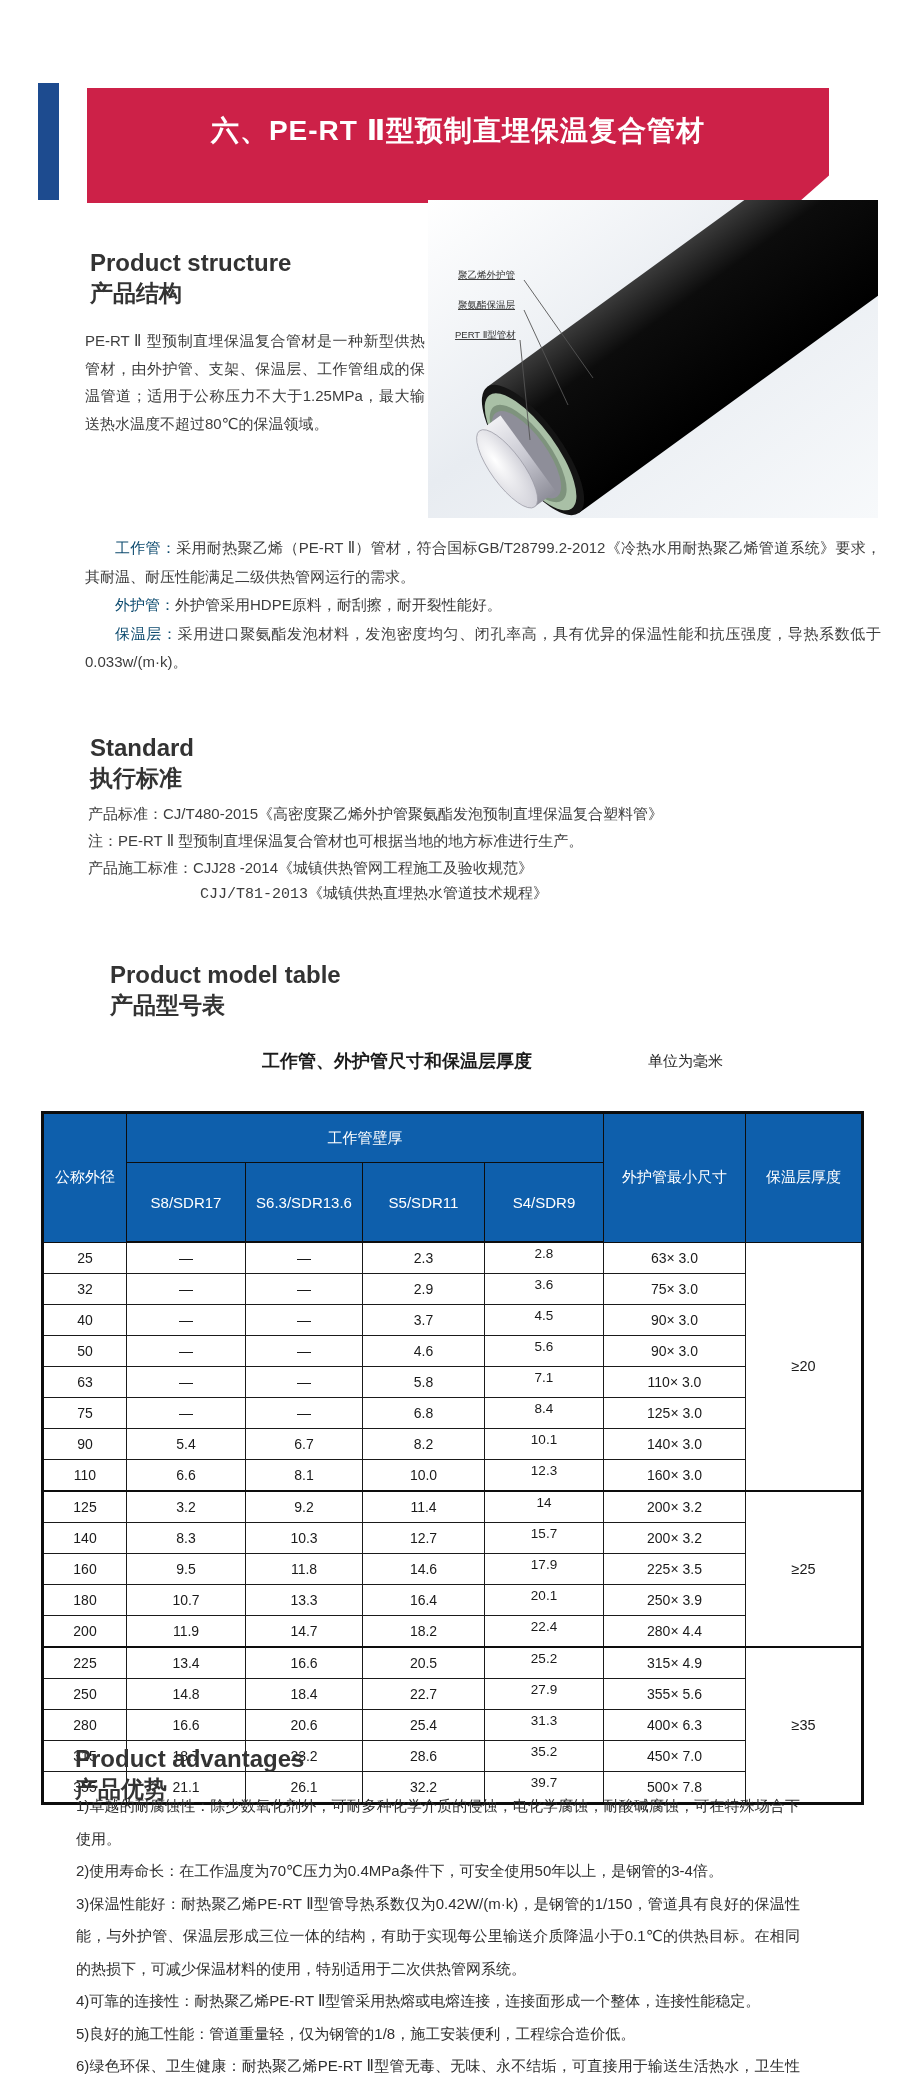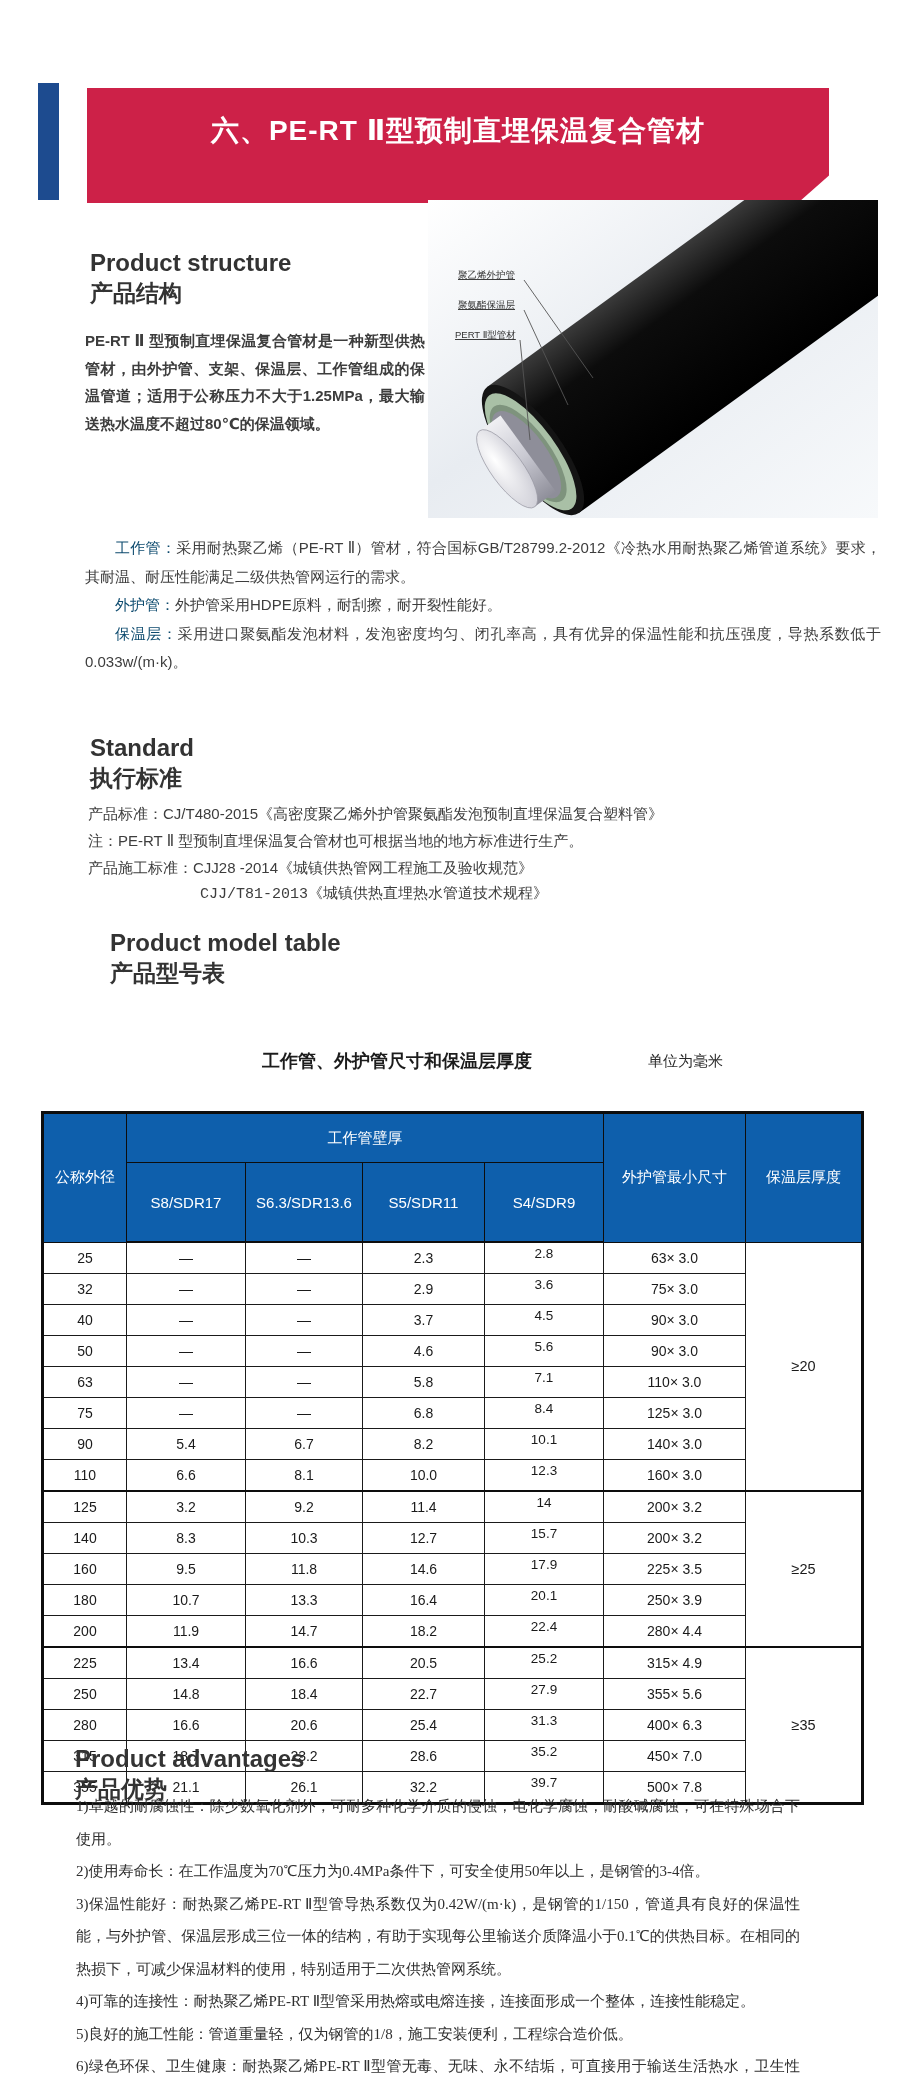--- a/index.html
+++ b/index.html
@@ -16,21 +16,21 @@
   
   .sec-heading{position:absolute;display:flex;align-items:stretch;flex-direction:column;}
   .sec-bar{width:6px;background:#cd2148;}
   .sec-heading.adv .sec-bar{width:8px;}
   .sec-titles{margin-left:15px;}
   .sec-en{font-size:24px;line-height:30px;font-weight:600;color:#333;}
   .sec-cn{font-size:23px;line-height:31px;font-weight:600;color:#333;}
 
   
   .intro{position:absolute;left:85px;top:312px;width:340px;font-size:15px;line-height:27.5px;
-         text-align:justify;color:#3d3d3d;font-weight:bold;}
+         text-align:justify;color:#3d3d3d;}
   .figure{position:absolute;left:428px;top:200px;width:450px;height:318px;}
   .figure svg{display:block;}
   .details{position:absolute;left:85px;top:534px;width:796px;font-size:15px;line-height:28.5px;
            color:#3d3d3d;text-align:justify;}
   .details p{margin:0;}
   .details strong{color:#0c4a6e;font-weight:normal;margin-left:30px;}
 
   
   .standard-lines{position:absolute;left:88px;top:800px;width:780px;font-size:15px;line-height:27px;color:#3d3d3d;}
   .standard-lines p{margin:0;}
@@ -48,21 +48,21 @@
   table.spec thead tr.sdr-row th{border-bottom:2px solid #0d0d0d;}
   table.spec td{border:1px solid #1a1a1a;height:27px;text-align:center;font-size:14px;
                 color:#1a1a1a;padding:0;}
   table.spec tr.group-start td{border-top:2.5px solid #0d0d0d;}
   table.spec td.raised{vertical-align:top;padding-top:3px;font-size:13.5px;}
   table.spec td.insul{font-size:14.5px;}
 
   
   .adv-list{position:absolute;left:76px;top:1790px;width:724px;font-size:15px;line-height:32.5px;
             text-align:justify;color:#2f2f2f;}
-  .adv-list p{margin:0;font-family:Liberation Serif, serif;}
+  .adv-list p{margin:0;}
 </style>
 </head>
 <body>
 
 <div class="page">
 
   <div class="navy-bar"></div>
   <div class="banner">
     <span class="banner-title">六、PE-RT Ⅱ型预制直埋保温复合管材</span>
   </div>
@@ -132,21 +132,21 @@
       <div class="sec-cn">执行标准</div>
     </div>
   </div>
   <div class="standard-lines">
     <p>产品标准：CJ/T480-2015《高密度聚乙烯外护管聚氨酯发泡预制直埋保温复合塑料管》</p>
     <p>注：PE-RT Ⅱ 型预制直埋保温复合管材也可根据当地的地方标准进行生产。</p>
     <p>产品施工标准：CJJ28 -2014《城镇供热管网工程施工及验收规范》</p>
     <p class="indent">CJJ/T81-2013《城镇供热直埋热水管道技术规程》</p>
   </div>
 
-  <div class="sec-heading" style="left:75px;top:928px;padding-left:20px;">
+  <div class="sec-heading" style="left:75px;top:960px;padding-left:20px;">
     <div class="sec-bar"></div>
     <div class="sec-titles">
       <div class="sec-en">Product model table</div>
       <div class="sec-cn">产品型号表</div>
     </div>
   </div>
 
   <span class="table-title">工作管、外护管尺寸和保温层厚度</span>
   <span class="unit-note">单位为毫米</span>
 

